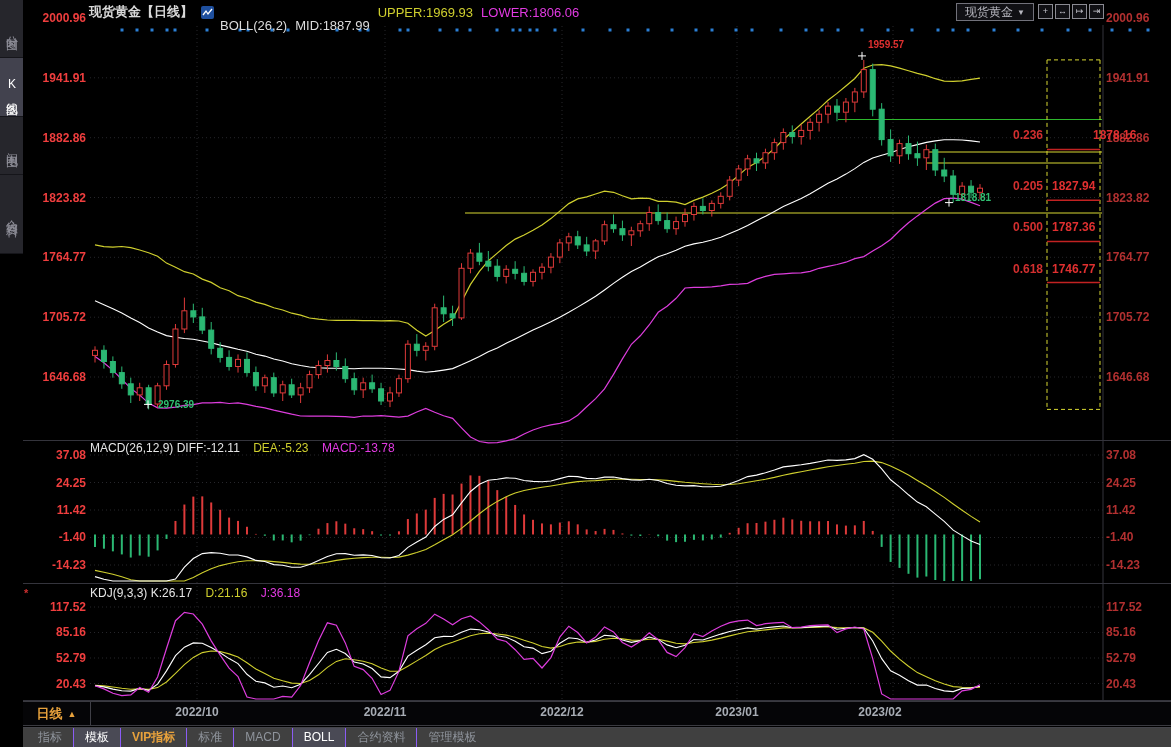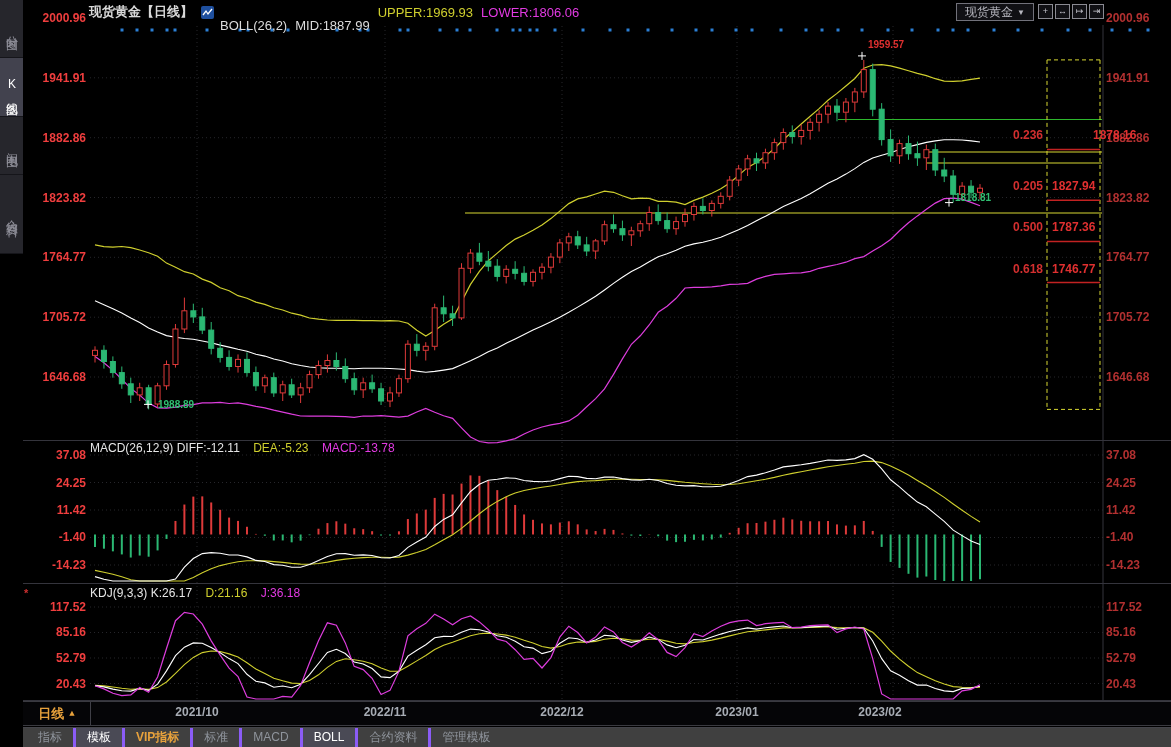--- a/index.html
+++ b/index.html
@@ -34,28 +34,28 @@
   #overlay{position:absolute;left:0;top:0;width:1171px;height:747px;}
   .ax{position:absolute;font-size:12px;font-weight:700;white-space:nowrap;}
   .fib-ratio{position:absolute;font-size:12px;font-weight:700;color:#d32f2f;text-align:right;width:42px;}
   .fib-price{position:absolute;font-size:12px;font-weight:700;color:#e03030;}
   .ann{position:absolute;font-size:10px;font-weight:700;white-space:nowrap;}
   
   .datebar{position:absolute;left:23px;right:0;top:701px;height:25px;background:#050507;
            border-top:1px solid #3a3a40;border-bottom:1px solid #3a3a40;box-sizing:border-box;}
   .period{position:absolute;left:0;top:0;width:67px;height:23px;border-right:1px solid #3f3f46;
           color:#e8a23c;font-weight:700;font-size:13px;display:flex;align-items:center;
-          justify-content:center;gap:5px;cursor:pointer;font-family:Liberation Mono, monospace;}
+          justify-content:center;gap:5px;cursor:pointer;}
   .dlabel{position:absolute;top:3px;width:64px;text-align:center;color:#a7acb4;
           font-weight:700;font-size:12px;}
   
   .tabbar{position:absolute;left:23px;right:0;top:727px;height:20px;background:#404040;
           border-top:1px solid #44444a;display:flex;align-items:stretch;padding-left:4px;}
   .tab{font-size:12px;color:#8f949c;padding:0 11px;line-height:19px;cursor:pointer;white-space:nowrap;}
-  .tab + .tab{border-left:3px solid #8b5cf6;}
+  .tab + .tab{border-left:1px solid #8b5cf6;}
   .tab.selected{background:#4a4a55;color:#fff;}
   .tab.vip{color:#e8a23c;font-weight:700;}
   .kdj-mark{position:absolute;left:24px;top:587px;color:#d03030;font-size:11px;font-weight:700;}
 </style>
 </head>
 <body>
 
 <div class="app">
 
   <svg id="chart-svg" width="1171" height="747">
@@ -542,30 +542,30 @@
       <div class="ax" style="left: 1106px; top: 676.5px; color: rgb(178, 48, 48);">20.43</div>
       <div class="fib-ratio" style="left: 1001px; top: 128.4px;">0.236</div>
       <div class="fib-price" style="left: 1052px; top: 128.4px; margin-left: 41px;">1878.16</div>
       <div class="fib-ratio" style="left: 1001px; top: 179.3px;">0.205</div>
       <div class="fib-price" style="left: 1052px; top: 179.3px;">1827.94</div>
       <div class="fib-ratio" style="left: 1001px; top: 220.4px;">0.500</div>
       <div class="fib-price" style="left: 1052px; top: 220.4px;">1787.36</div>
       <div class="fib-ratio" style="left: 1001px; top: 261.6px;">0.618</div>
       <div class="fib-price" style="left: 1052px; top: 261.6px; text-align: center;">1746.77</div>
       <div class="ann" style="left: 868px; top: 38.9px; color: rgb(224, 48, 48);">1959.57</div>
-      <div class="ann" style="left: 158px; top: 399.4px; color: rgb(47, 191, 113);">1988.89</div>
+      <div class="ann" style="left: 158px; top: 399.4px; color: rgb(47, 191, 113);">2976.39</div>
       <div class="ann" style="left: 955px; top: 191.6px; color: rgb(47, 191, 113);">1818.81</div>
     </div>
 
   <div class="datebar">
     <div class="period">
       <span>日线</span>
       <span style="font-size:9px">▲</span>
     </div>
-  <div class="dlabel" style="left: 142px;">2021/10</div>
+  <div class="dlabel" style="left: 142px;">2022/10</div>
       <div class="dlabel" style="left: 330px;">2022/11</div>
       <div class="dlabel" style="left: 507px;">2022/12</div>
       <div class="dlabel" style="left: 682px;">2023/01</div>
       <div class="dlabel" style="left: 825px;">2023/02</div>
     </div>
 
   <div class="tabbar" id="tabbar">
       <div class="tab ">指标</div>
       <div class="tab selected">模板</div>
       <div class="tab vip">VIP指标</div>

